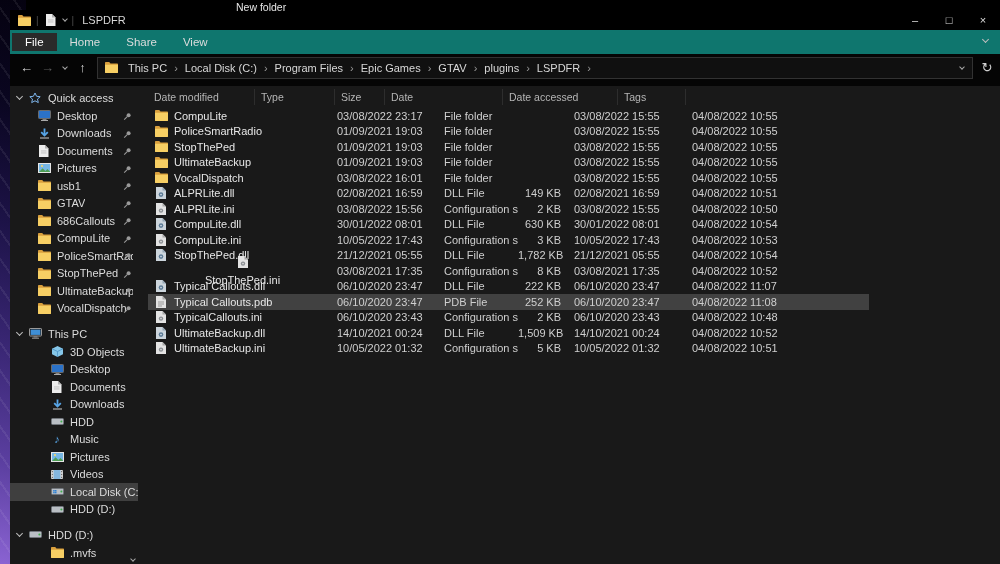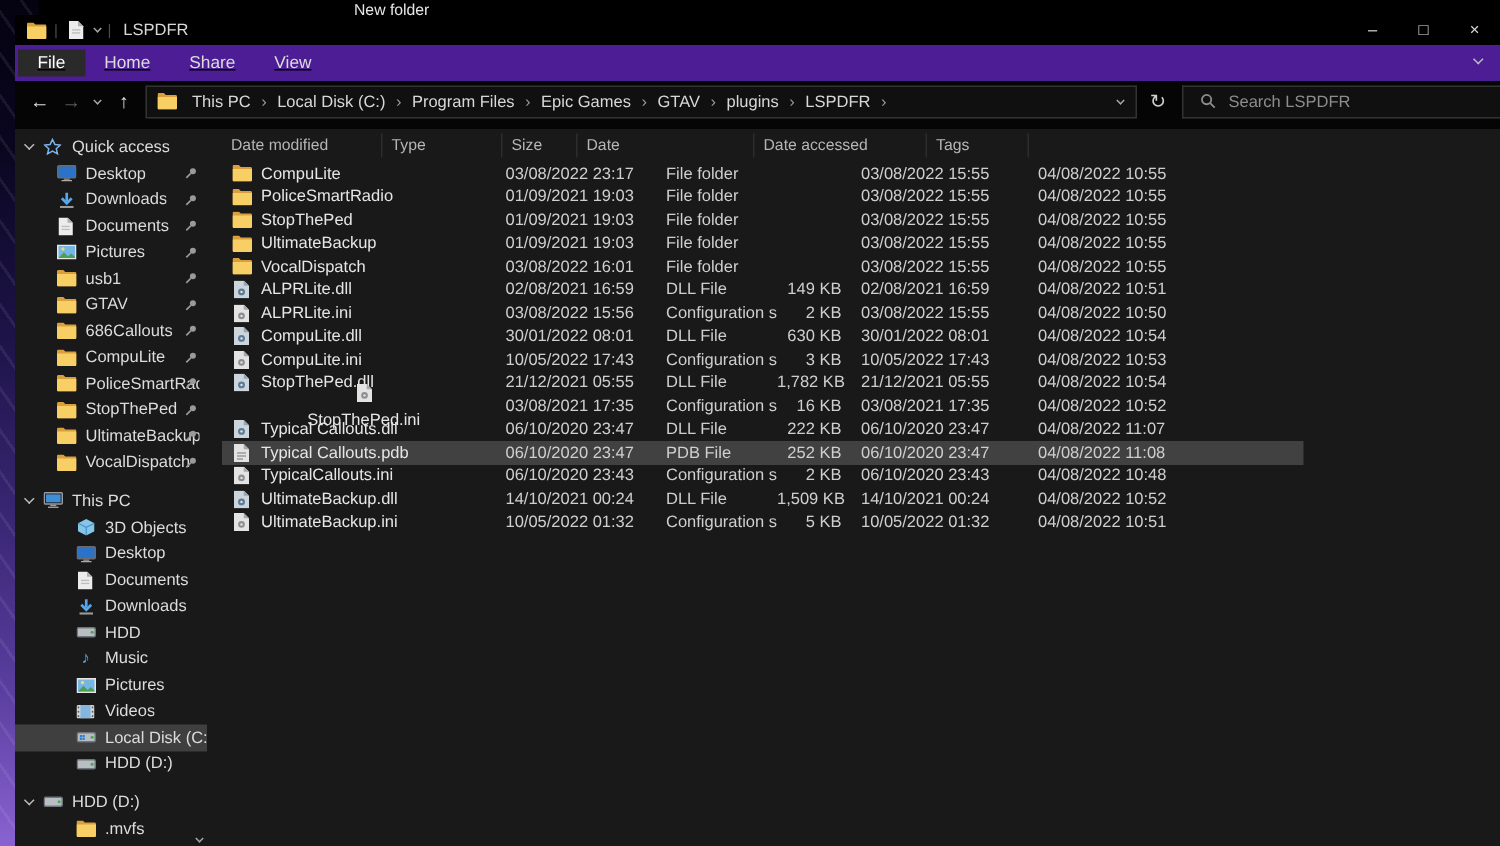--- a/index.html
+++ b/index.html
@@ -16,21 +16,21 @@
 
   
   .titlebar { height:20px; background:#000; display:flex; align-items:center; font-size:11px; color:#cfcfcf; flex-shrink:0; }
   .tb-left { display:flex; align-items:center; gap:5px; padding-left:7px; }
   .tb-sep { color:#4d4d4d; font-size:10px; }
   .tb-title { color:#d8d8d8; margin-left:3px; }
   .tb-spacer { flex:1; }
   .cap-btn { width:34px; height:20px; display:flex; align-items:center; justify-content:center; color:#dedede; font-size:11px; }
 
   
-  .ribbon { height:24px; background:#4c1d95; display:flex; align-items:center; padding-left:2px; position:relative; flex-shrink:0;text-decoration:underline; }
+  .ribbon { height:24px; background:#0f766e; display:flex; align-items:center; padding-left:2px; position:relative; flex-shrink:0; }
   .tab { padding:3px 13px; font-size:11.5px; color:#dcdcdc; }
   .tab.file { background:#2a2a2a; color:#ffffff; }
   .ribbon-caret { position:absolute; right:12px; top:9px; }
 
   
   .addressrow { height:32px; background:#050505; display:flex; align-items:center; padding:0 0 5px 6px; flex-shrink:0; }
   .nav-btn { width:21px; text-align:center; color:#dcdcdc; font-size:13px; line-height:22px; }
   .nav-btn.disabled { color:#5a5a5a; }
   .nav-chev { width:14px; display:flex; justify-content:center; }
   .addressbox { flex:1; height:22px; background:#101010; border:1px solid #323232; display:flex; align-items:center; margin:0 1px 0 4px; font-size:11px; color:#d8d8d8; overflow:hidden; }
@@ -153,29 +153,20 @@
           <span class="crumb">plugins</span>
           <span class="crumb-sep">›</span>
           <span class="crumb">LSPDFR</span>
           <span class="crumb-sep">›</span>
         </div>
       <div class="addr-caret">
           <span class="chev down sm"></span>
         </div>
     </div>
     <div class="refresh-btn">↻</div>
-    <div class="searchbox">
-      <span class="ico" id="searchicon">
-          <svg width="11" height="11" viewBox="0 0 11 11">
-            <circle cx="4.4" cy="4.4" r="3.1" fill="none" stroke="#8d8d8d" stroke-width="1.2"></circle>
-            <path d="M6.8 6.8l3 3" stroke="#8d8d8d" stroke-width="1.2"></path>
-          </svg>
-        </span>
-      <input type="text" placeholder="Search LSPDFR" style="">
-    </div>
   </div>
 
   <div class="content">
     <div class="sidebar" id="sidebar">
       <span class="sb-scrollbtn chev down sm"></span>
     <div class="sb-header">
           <span class="chev down"></span>
           <span class="ico">
             <svg width="12" height="12" viewBox="0 0 12 12">
               <path d="M6 1l1.6 3.3 3.6.4-2.7 2.4.8 3.5L6 8.8 2.7 10.6l.8-3.5L.8 4.7l3.6-.4z" fill="none" stroke="#7db4ea" stroke-width="1"></path>
@@ -691,21 +682,21 @@
                   <path d="M0 0h6.5L10 3.5V12H0z" fill="#e3e3e3"></path>
                   <path d="M6.5 0L10 3.5H6.5z" fill="#a8a8a8"></path>
                   <circle cx="5" cy="7.6" r="2.2" fill="#8b8f93"></circle>
                   <circle cx="5" cy="7.6" r=".8" fill="#e3e3e3"></circle>
                 </svg>
               </span>
               <span class="fname">StopThePed.ini</span>
             </div>
             <div class="cell modified" style="width: 107px;">03/08/2021 17:35</div>
             <div class="cell type" style="width: 80px;">Configuration sett...</div>
-            <div class="cell size" style="width: 50px;">16 KB</div>
+            <div class="cell size" style="width: 50px;">8 KB</div>
             <div class="cell date" style="width: 118px;">03/08/2021 17:35</div>
             <div class="cell accessed" style="width: 115px;">04/08/2022 10:52</div>
             <div class="cell tags" style="width: 68px;"></div>
           </div>
           <div class="frow">
             <div class="cell name" style="width: 183px;">
               <span class="ico">
                 <svg width="10" height="12" viewBox="0 0 10 12">
                   <path d="M0 0h6.5L10 3.5V12H0z" fill="#ccd5dc"></path>
                   <path d="M6.5 0L10 3.5H6.5z" fill="#94a6b4"></path>

